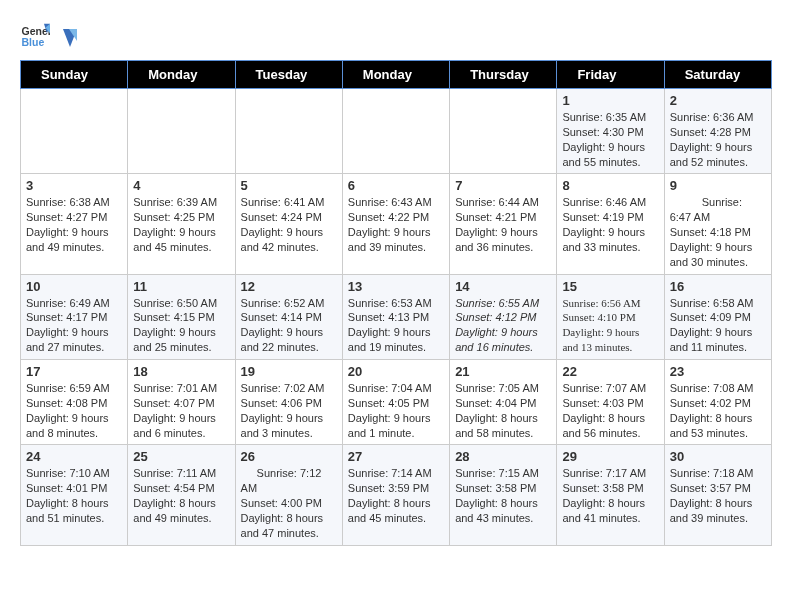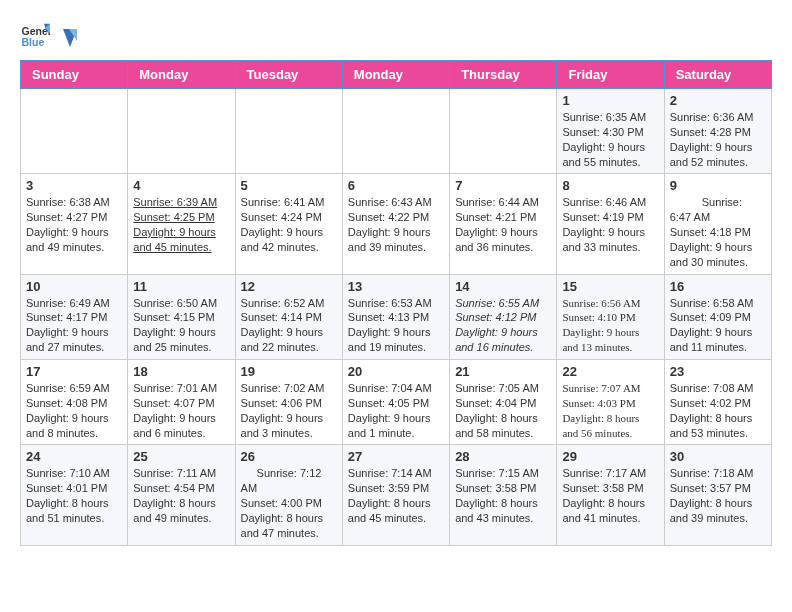--- a/index.html
+++ b/index.html
@@ -37,25 +37,25 @@
     .subtitle {
       font-size: 16px;
       color: #555;
     }
     table {
       width: 100%;
       border-collapse: collapse;
       table-layout: fixed;
     }
     thead tr th {
-      background-color: #ec4899;
+      background-color: #000000;
       color: #fff;
       font-size: 13px;
       font-weight: bold;
-      padding: 6px 11px;
+      padding: 6px 20px;
       text-align: left;
       border: 1px solid #5a8fd6;
     }
     tbody tr td {
       border: 1px solid #ccc;
       vertical-align: top;
       padding: 4px 5px;
       font-size: 11px;
       color: #333;
       height: 80px;
@@ -134,21 +134,21 @@
         <td><span class="day-number">2</span><span class="day-info" style="white-space: pre-line;">Sunrise: 6:36 AM
 Sunset: 4:28 PM
 Daylight: 9 hours
 and 52 minutes.</span></td>
       </tr>
       <tr>
         <td><span class="day-number">3</span><span class="day-info" style="white-space: pre-line;">Sunrise: 6:38 AM
 Sunset: 4:27 PM
 Daylight: 9 hours
 and 49 minutes.</span></td>
-        <td><span class="day-number">4</span><span class="day-info" style="white-space: pre-line; text-decoration: underline;">Sunrise: 6:39 AM
+        <td><span class="day-number">4</span><span class="day-info" style="white-space: pre-line;">Sunrise: 6:39 AM
 Sunset: 4:25 PM
 Daylight: 9 hours
 and 45 minutes.</span></td>
         <td><span class="day-number">5</span><span class="day-info" style="white-space: pre-line;">Sunrise: 6:41 AM
 Sunset: 4:24 PM
 Daylight: 9 hours
 and 42 minutes.</span></td>
         <td><span class="day-number">6</span><span class="day-info" style="white-space: pre-line;">Sunrise: 6:43 AM
 Sunset: 4:22 PM
 Daylight: 9 hours
@@ -210,21 +210,21 @@
 Daylight: 9 hours
 and 3 minutes.</span></td>
         <td><span class="day-number">20</span><span class="day-info" style="white-space: pre-line;">Sunrise: 7:04 AM
 Sunset: 4:05 PM
 Daylight: 9 hours
 and 1 minute.</span></td>
         <td><span class="day-number">21</span><span class="day-info" style="white-space: pre-line;">Sunrise: 7:05 AM
 Sunset: 4:04 PM
 Daylight: 8 hours
 and 58 minutes.</span></td>
-        <td><span class="day-number">22</span><span class="day-info" style="white-space: pre-line; font-family: Liberation Serif, serif;">Sunrise: 7:07 AM
+        <td><span class="day-number">22</span><span class="day-info" style="white-space: pre-line;">Sunrise: 7:07 AM
 Sunset: 4:03 PM
 Daylight: 8 hours
 and 56 minutes.</span></td>
         <td><span class="day-number">23</span><span class="day-info" style="white-space: pre-line;">Sunrise: 7:08 AM
 Sunset: 4:02 PM
 Daylight: 8 hours
 and 53 minutes.</span></td>
       </tr>
       <tr>
         <td><span class="day-number">24</span><span class="day-info" style="white-space: pre-line;">Sunrise: 7:10 AM

